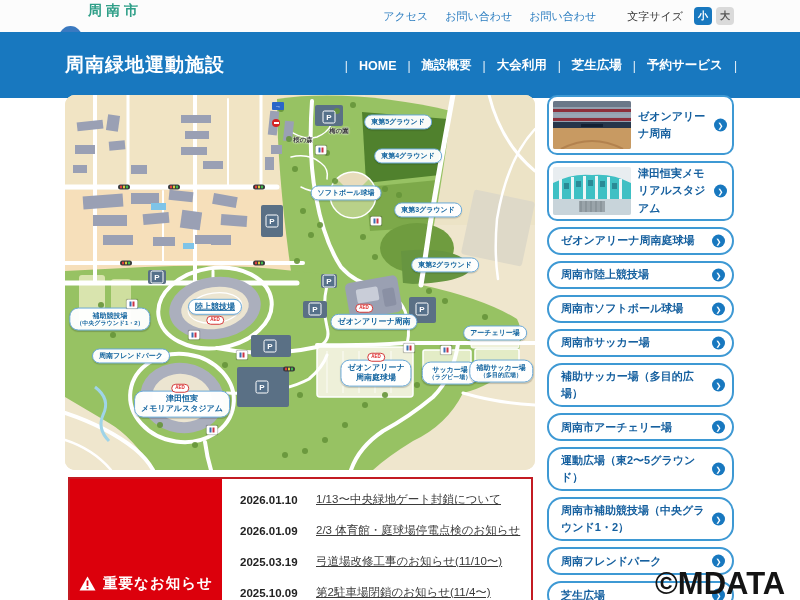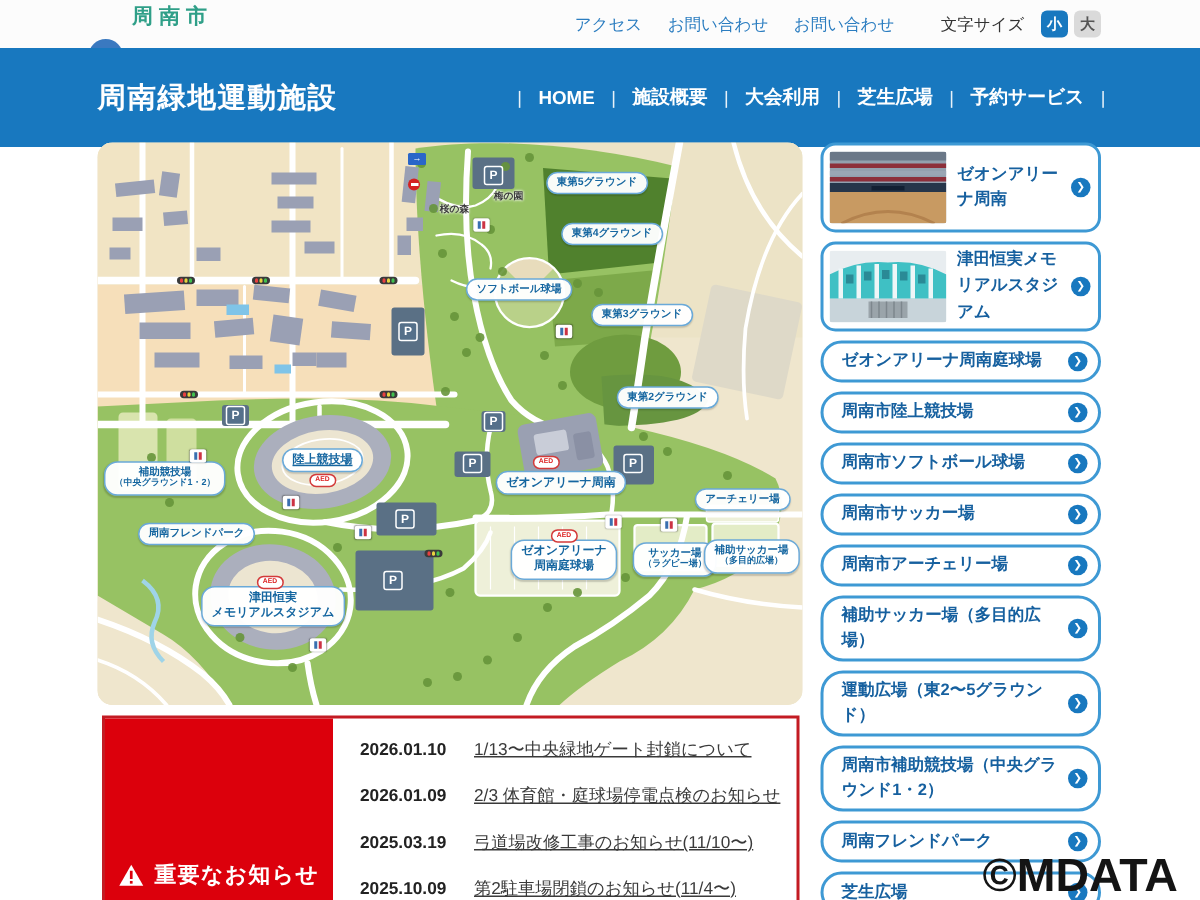--- a/index.html
+++ b/index.html
@@ -488,25 +488,25 @@
         </div>
         <div class="sbtn">
           <span>周南市ソフトボール球場</span>
           <span class="arrow-circle">❯</span>
         </div>
         <div class="sbtn">
           <span>周南市サッカー場</span>
           <span class="arrow-circle">❯</span>
         </div>
         <div class="sbtn">
+          <span>補助サッカー場（多目的広場）</span>
+          <span class="arrow-circle">❯</span>
+        </div>
+        <div class="sbtn">
           <span>周南市アーチェリー場</span>
-          <span class="arrow-circle">❯</span>
-        </div>
-        <div class="sbtn">
-          <span>補助サッカー場（多目的広場）</span>
           <span class="arrow-circle">❯</span>
         </div>
         <div class="sbtn">
           <span>運動広場（東2〜5グラウンド）</span>
           <span class="arrow-circle">❯</span>
         </div>
         <div class="sbtn">
           <span>周南市補助競技場（中央グラウンド1・2）</span>
           <span class="arrow-circle">❯</span>
         </div>

